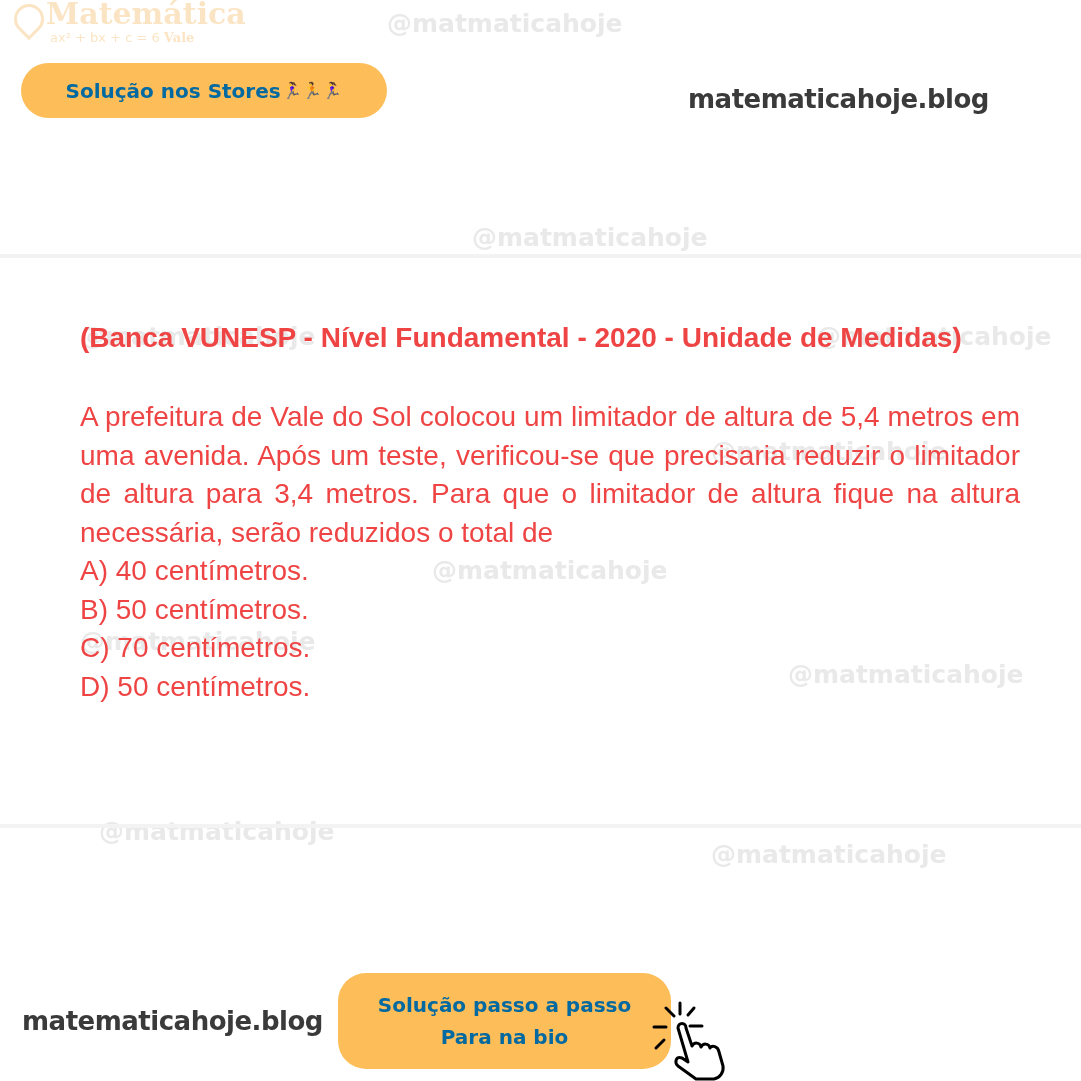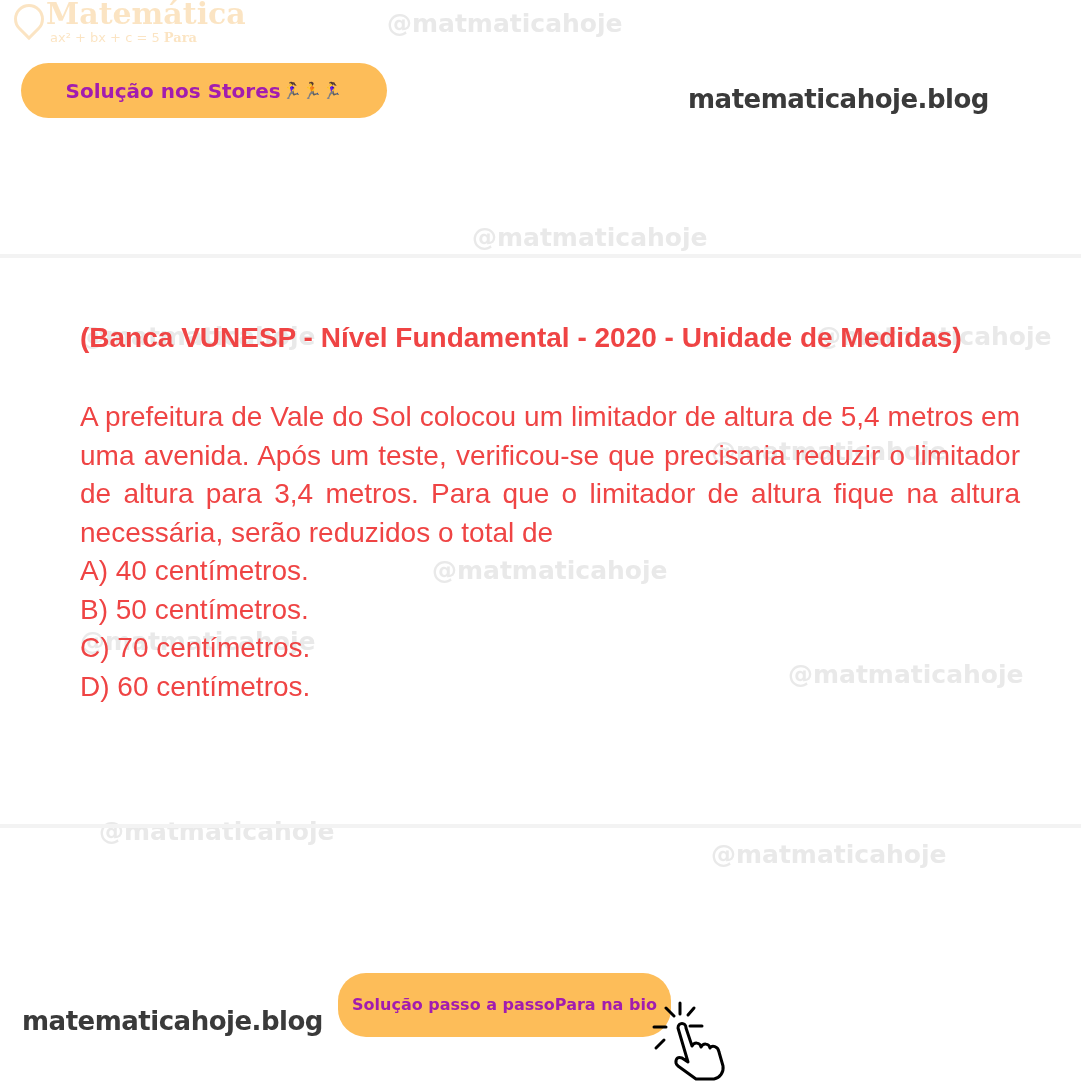--- a/index.html
+++ b/index.html
@@ -67,21 +67,21 @@
     }
     .pill {
       position: absolute;
       background: #fdbd59;
       border-radius: 30px;
       display: flex;
       align-items: center;
       justify-content: center;
       font-family: "DejaVu Sans", sans-serif;
       font-weight: bold;
-      color: #a21caf;
+      color: #0369a1;
       box-sizing: border-box;
     }
     .pill-top {
       left: 21px;
       top: 63px;
       width: 366px;
       height: 55px;
       font-size: 20px;
     }
     .pill-top .runner {
@@ -144,43 +144,43 @@
       font-family: "DejaVu Sans", sans-serif;
       font-weight: bold;
       font-size: 26px;
       color: #3a3a3a;
       letter-spacing: -0.5px;
     }
     .pill-bottom {
       left: 338px;
       top: 973px;
       width: 333px;
-      height: 64px;
+      height: 96px;
       border-radius: 28px;
-      flex-direction: row;
-      font-size: 16px;
+      flex-direction: column;
+      font-size: 20px;
       line-height: 32px;
     }
     .hand {
       position: absolute;
       left: 648px;
       top: 1000px;
       width: 80px;
       height: 81px;
     }
   </style>
 </head>
 <body>
 
 <div class="logo">
   <div class="logo-pin"></div>
   <div class="logo-title">Matemática</div>
   <div class="logo-eq">
-    <span>ax² + bx + c = 5</span>
-    <span class="logo-hoje">Para</span>
+    <span>ax² + bx + c = 6</span>
+    <span class="logo-hoje">Vale</span>
   </div>
 </div>
 
 <div class="watermark" style="left:387px; top:9px;">@matmaticahoje</div>
 <div class="watermark" style="left:472px; top:223px;">@matmaticahoje</div>
 <div class="watermark" style="left:80px; top:322px;">@matmaticahoje</div>
 <div class="watermark" style="left:816px; top:322px;">@matmaticahoje</div>
 <div class="watermark" style="left:711px; top:437px;">@matmaticahoje</div>
 <div class="watermark" style="left:432px; top:556px;">@matmaticahoje</div>
 <div class="watermark" style="left:80px; top:627px;">@matmaticahoje</div>
@@ -197,21 +197,21 @@
 <div class="divider" style="top:254px;"></div>
 <div class="divider" style="top:824px;"></div>
 
 <div class="content">
   <p class="heading">(Banca VUNESP - Nível Fundamental - 2020 - Unidade de Medidas)</p>
   <div class="question">A prefeitura de Vale do Sol colocou um limitador de altura de 5,4 metros em uma avenida. Após um teste, verificou-se que precisaria reduzir o limitador de altura para 3,4 metros. Para que o limitador de altura fique na altura necessária, serão reduzidos o total de</div>
   <ul class="options">
     <li>A) 40 centímetros.</li>
     <li>B) 50 centímetros.</li>
     <li>C) 70 centímetros.</li>
-    <li>D) 60 centímetros.</li>
+    <li>D) 50 centímetros.</li>
   </ul>
 </div>
 
 <div class="blog-bottom">matematicahoje.blog</div>
 <div class="pill pill-bottom">
   <span>Solução passo a passo</span>
   <span>Para na bio</span>
 </div>
 <svg class="hand" viewBox="0 0 80 81" xmlns="http://www.w3.org/2000/svg">
   <g stroke="#000" stroke-width="3" stroke-linecap="round" fill="none">

